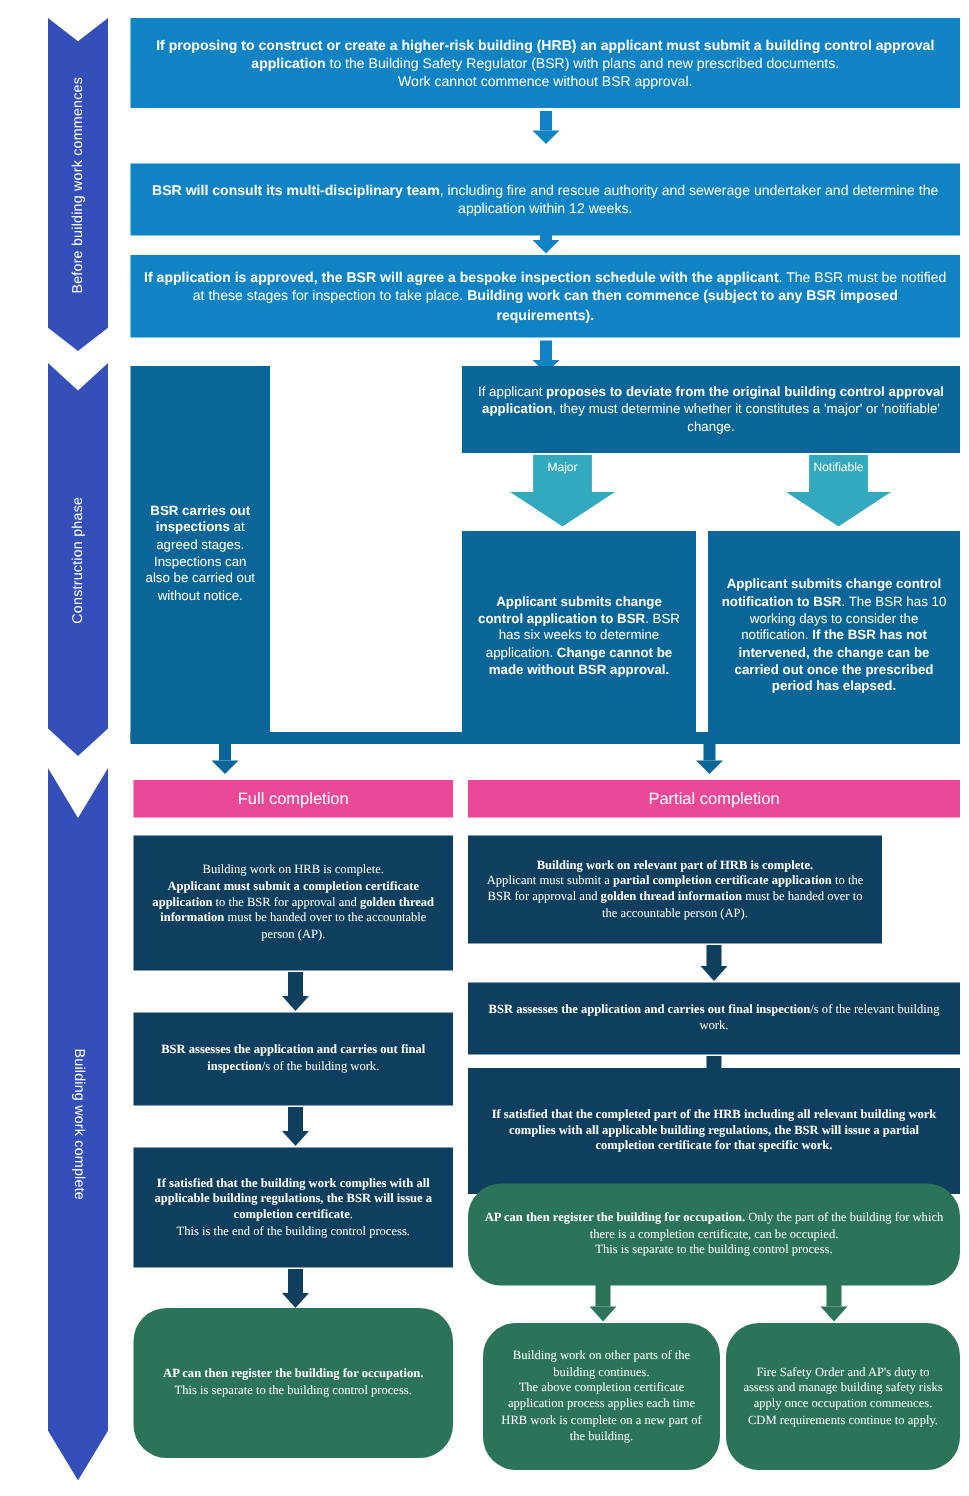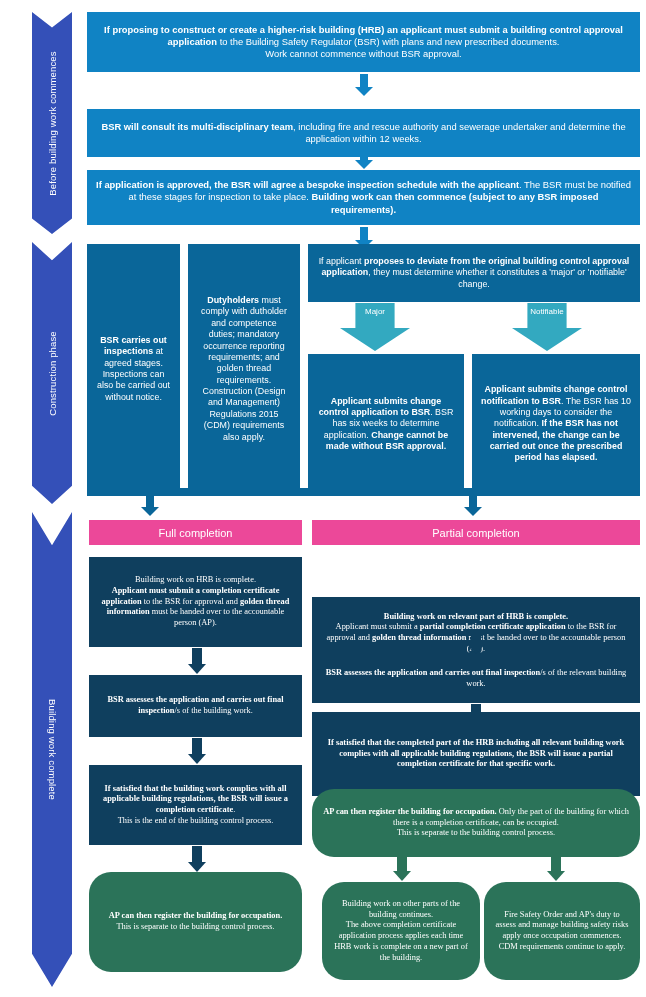--- a/index.html
+++ b/index.html
@@ -151,33 +151,30 @@
 
   <div class="arrow-down a-blue" style="left:354px; top:227px; width:20px; height:22px;">
     <div class="shaft" style="width:8px; height:13px;"></div>
     <div class="head"></div>
   </div>
 
   <div class="box blue2 fs95" style="left:87px; top:244px; width:93px; height:250px;">
     <span class="txt"><b>BSR carries out inspections</b> at agreed stages. Inspections can also be carried out without notice.</span>
   </div>
 
-  <div class="box blue2 fs95" style="left:188px; top:244px; width:112px; height:250px;">
-    <span class="txt"><b>Dutyholders</b> must comply with dutholder and competence duties; mandatory occurrence reporting requirements; and golden thread requirements. Construction (Design and Management) Regulations 2015 (CDM) requirements also apply.</span>
-  </div>
 
   <div class="box blue2 fs95" style="left:308px; top:244px; width:332px; height:58px;">
     <span class="txt">If applicant <b>proposes to deviate from the original building control approval application</b>, they must determine whether it constitutes a 'major' or 'notifiable' change.</span>
   </div>
 
   <div class="big-arrow" style="left:340px; top:303px; width:70px; height:48px;">
     <span>Major</span>
   </div>
 
-  <div class="big-arrow" style="left:512px; top:303px; width:70px; height:48px;text-align:right;">
+  <div class="big-arrow" style="left:524px; top:303px; width:70px; height:48px;text-align:right;">
     <span>Notifiable</span>
   </div>
 
   <div class="box blue2 fs95" style="left:308px; top:354px; width:156px; height:140px;">
     <span class="txt"><b>Applicant submits change control application to BSR</b>. BSR has six weeks to determine application. <b>Change cannot be made without BSR approval.</b></span>
   </div>
 
   <div class="box blue2 fs95" style="left:472px; top:354px; width:168px; height:140px;">
     <span class="txt"><b>Applicant submits change control notification to BSR</b>. The BSR has 10 working days to consider the notification. <b>If the BSR has not intervened, the change can be carried out once the prescribed period has elapsed.</b></span>
   </div>
@@ -226,21 +223,21 @@
 
   <div class="arrow-down a-navy" style="left:186px; top:846px; width:22px; height:26px;">
     <div class="shaft" style="width:10px; height:16px;"></div>
     <div class="head"></div>
   </div>
 
   <div class="box green fs9" style="left:89px; top:872px; width:213px; height:100px;">
     <span class="txt"><b>AP can then register the building for occupation.</b><br>This is separate to the building control process.</span>
   </div>
 
-  <div class="box navy fs9" style="left:312px; top:557px; width:328px; height:72px;margin-top:40px;">
+  <div class="box navy fs9" style="left:312px; top:557px; width:276px; height:72px;">
     <span class="txt"><b>Building work on relevant part of HRB is complete.</b><br>Applicant must submit a <b>partial completion certificate application</b> to the BSR for approval and <b>golden thread information</b> must be handed over to the accountable person (AP).</span>
   </div>
 
   <div class="arrow-down a-navy" style="left:465px; top:630px; width:22px; height:24px;">
     <div class="shaft" style="width:10px; height:14px;"></div>
     <div class="head"></div>
   </div>
 
   <div class="box navy fs9" style="left:312px; top:655px; width:328px; height:48px;">
     <span class="txt"><b>BSR assesses the application and carries out final inspection</b>/s of the relevant building work.</span>

